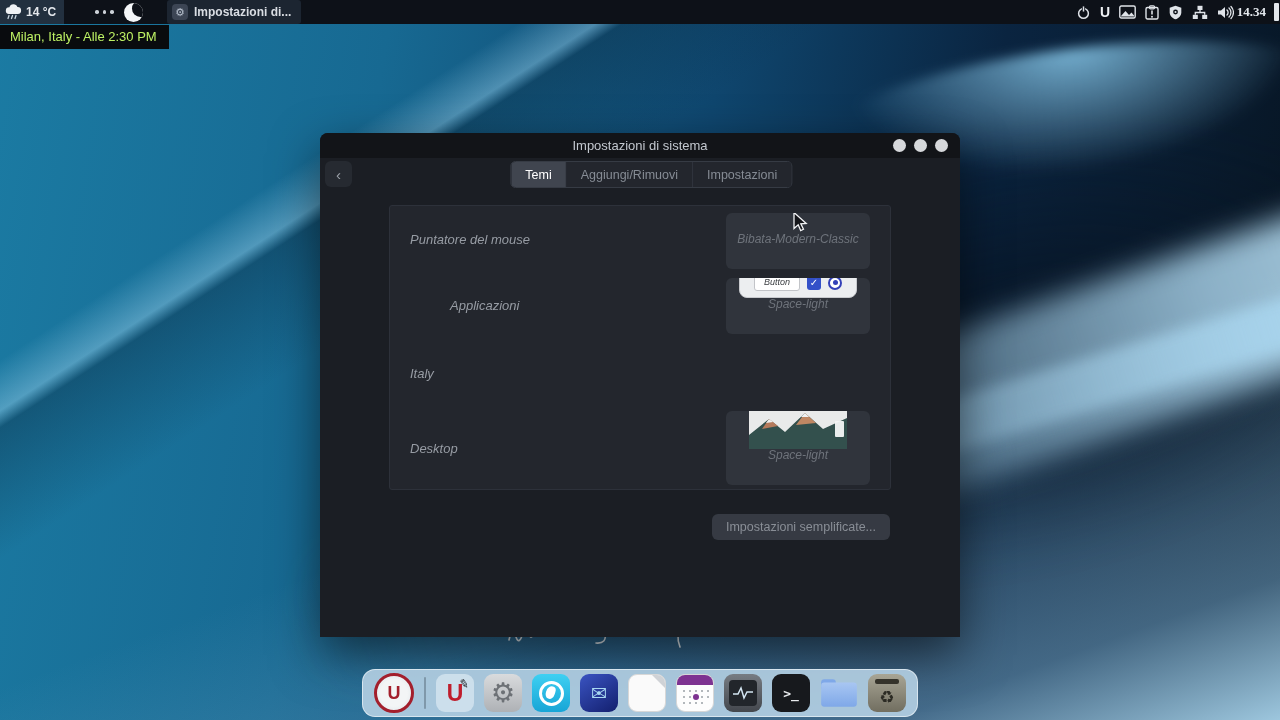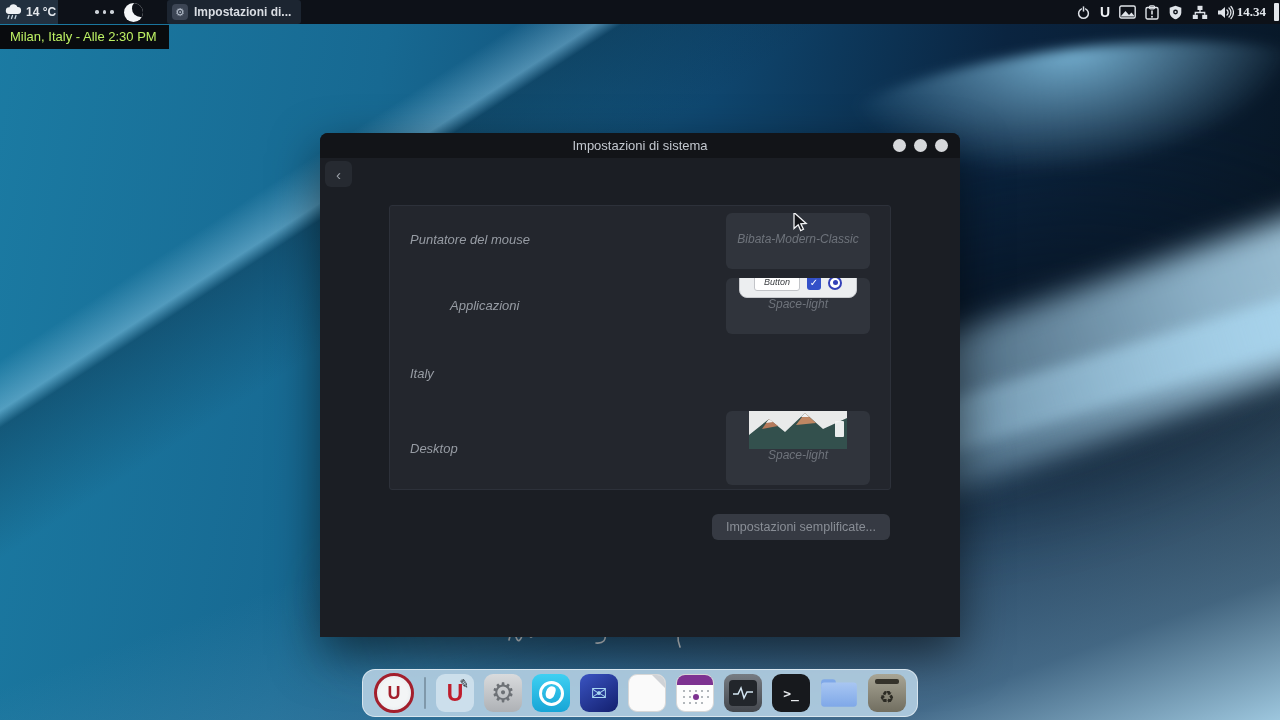--- a/index.html
+++ b/index.html
@@ -30,21 +30,21 @@
   }
   .wp-dark-swoosh { position:absolute; left:620px; top:140px; width:800px; height:420px;
     transform:rotate(-12deg); filter:blur(22px); border-radius:50%;
     background:radial-gradient(ellipse at 50% 50%, rgba(7,18,32,0.85) 0%, rgba(7,18,32,0) 70%);
   }
   #scribble { position:absolute; left:495px; top:618px; z-index:1; }
 
   
   #panel { position:absolute; left:0; top:0; width:1280px; height:24px; background:#0d1118; z-index:20; }
   .panel-item { position:absolute; top:0; height:24px; display:flex; align-items:center; color:#e3e7ec; font-size:12px; }
-  #weather-widget { left:0; padding:0 2px 0 4px; gap:4px; background:#22303f; font-weight:700; }
+  #weather-widget { left:0; padding:0 8px 0 4px; gap:4px; background:#22303f; font-weight:700; }
   #panel-dots { left:95px; gap:4px; }
   #panel-dots i { width:3.5px; height:3.5px; border-radius:50%; background:#cdd2d8; }
   #moon-applet { left:124px; }
   .moon { width:19px; height:19px; border-radius:50%; background:#f4f6f8; position:relative; overflow:hidden; }
   .moon::after { content:""; position:absolute; left:8px; top:-3px; width:17px; height:17px; border-radius:50%; background:#0d1118; }
   #window-list-button { left:167px; padding:0 10px 0 5px; gap:6px; background:#1c2531; border-radius:3px; height:24px; }
   #window-list-button .mini-gear { width:16px; height:16px; border-radius:4px; background:#3c4554; color:#b9c2cf;
      display:flex; align-items:center; justify-content:center; font-size:11px; }
   #window-list-button .wl-label { font-weight:700; color:#d9dde3; }
   #tray { right:46px; gap:9px; }
@@ -251,20 +251,25 @@
     <span id="window-title">Impostazioni di sistema</span>
     <div id="titlebar-buttons">
       <button class="tb-btn"></button>
       <button class="tb-btn"></button>
       <button class="tb-btn"></button>
     </div>
   </div>
 
   <div id="nav-row">
     <button id="back-button">‹</button>
+    <div id="tabs">
+      <div class="tab active">Temi</div>
+      <div class="tab">Aggiungi/Rimuovi</div>
+      <div class="tab">Impostazioni</div>
+    </div>
   </div>
 
   <div id="content-card">
 
     <div class="setting-row" id="row-cursor">
       <span class="row-label">Puntatore del mouse</span>
       <div class="preview-tile">
         <div class="preview-area">
           <svg width="19" height="22" viewBox="0 0 19 22">
             <path d="M5 1.5 L5 17.5 L9.2 13.8 L11.7 19.6 L14.5 18.3 L11.8 12.8 L17.2 12.4 Z" fill="#15161a" stroke="#f2f3f5" stroke-width="1.3"></path>

